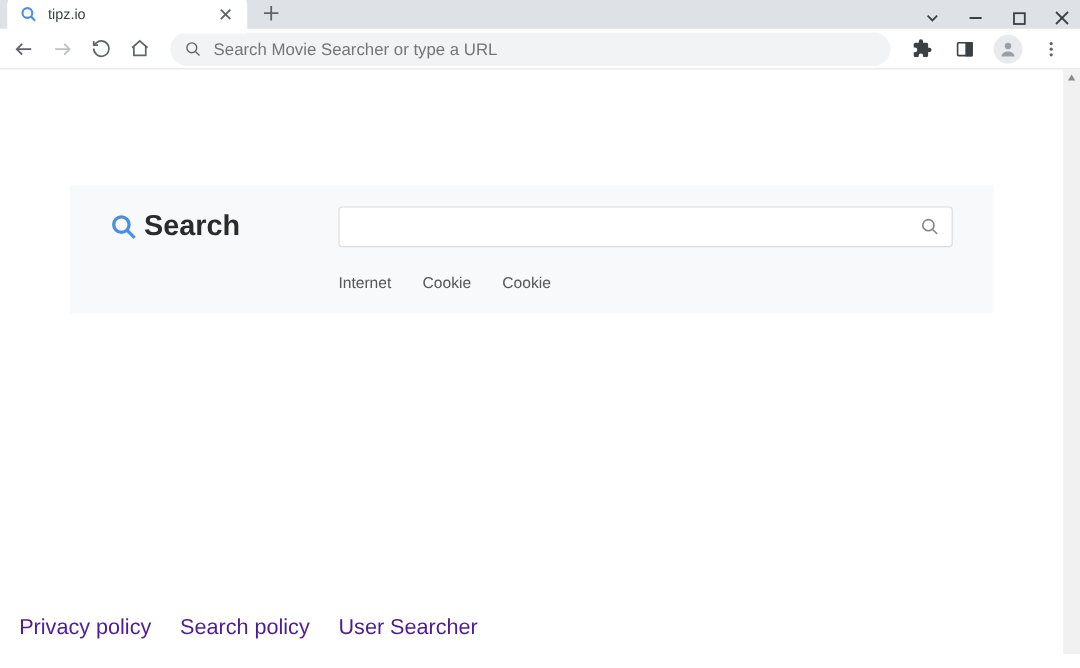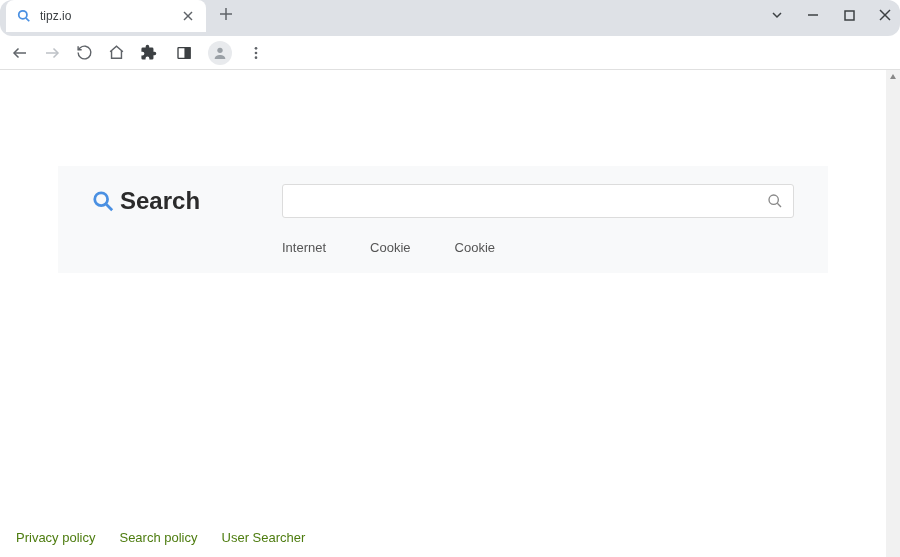--- a/index.html
+++ b/index.html
@@ -1,19 +1,19 @@
 <!DOCTYPE html>
 <html><head>
 <meta charset="utf-8">
 <style>
   * { box-sizing: border-box; margin: 0; padding: 0; }
   html, body { width: 900px; height: 557px; font-family: Arial, sans-serif; overflow: hidden; background: #fff; }
   
   
-  .titlebar { height: 36px; background: #dee1e6; display: flex; align-items: flex-start; position: relative; border-radius: 12px; }
+  .titlebar { height: 24px; background: #dee1e6; display: flex; align-items: center; position: relative; }
   .tab { background: #fff; height: 32px; width: 200px; margin-left: 6px; border-radius: 8px 8px 0 0; display: flex; align-items: center; padding: 0 10px; gap: 8px; position: relative; }
   .tab .favicon { width: 16px; height: 16px; display: flex; align-items: center; justify-content: center; }
   .tab .title { font-size: 12px; color: #3c4043; flex: 1; white-space: nowrap; overflow: hidden; }
   .tab .close { width: 16px; height: 16px; color: #5f6368; display: flex; align-items: center; justify-content: center; cursor: pointer; }
   .newtab { width: 28px; height: 28px; display: flex; align-items: center; justify-content: center; color: #5f6368; cursor: pointer; margin-left: 6px; margin-bottom: 2px; }
   .winctrls { position: absolute; right: 6px; top: 6px; display: flex; gap: 18px; align-items: center; }
   .winctrls span { width: 18px; height: 18px; display: flex; align-items: center; justify-content: center; color: #3c4043; cursor: pointer; }
   
   
   .toolbar { height: 34px; background: #fff; display: flex; align-items: center; padding: 0 8px; gap: 8px; border-bottom: 1px solid #e0e0e0; }
@@ -34,25 +34,25 @@
   .page { padding: 0 14px 0 0; height: 100%; display: flex; flex-direction: column; }
   
   .searchpanel { margin: 96px auto 0; width: 770px; background: #f8f9fa; border-radius: 0; padding: 18px 34px 18px 34px; }
   .sp-row1 { display: flex; align-items: center; gap: 20px; }
   .brand { display: flex; align-items: center; gap: 6px; width: 170px; }
   .brand .mag { color: #4a90e2; display: flex; }
   .brand .txt { font-size: 24px; font-weight: bold; color: #2b2b2b; }
   .searchbox { flex: 1; height: 34px; background: #fff; border: 1px solid #dcdcdc; border-radius: 3px; display: flex; align-items: center; padding: 0 10px; }
   .searchbox input { border: none; flex: 1; font-size: 14px; outline: none; }
   .searchbox .go { color: #888; cursor: pointer; display: flex; }
-  .sp-row2 { display: flex; gap: 44px; margin-top: 22px; margin-left: 190px; }
+  .sp-row2 { display: flex; gap: 26px; margin-top: 22px; margin-left: 190px; }
   .sp-row2 a { font-size: 13px; color: #555; text-decoration: none; cursor: pointer; }
   
   .footer { margin-top: auto; padding: 12px 16px; display: flex; gap: 24px; }
-  .footer a { font-size: 13px; color: #4d7c0f; text-decoration: none; cursor: pointer; }
+  .footer a { font-size: 18px; color: #4c1d95; text-decoration: none; cursor: pointer; }
 </style>
 </head>
 <body>
 
 <div class="titlebar">
   <div class="tab">
     <span class="favicon">
       <svg width="14" height="14" viewBox="0 0 24 24" fill="none" stroke="#4a90e2" stroke-width="3">
           <circle cx="10" cy="10" r="7"></circle>
           <line x1="21" y1="21" x2="15.5" y2="15.5"></line>
@@ -115,20 +115,29 @@
         <path d="M3 12a9 9 0 1 0 3-6.7L3 8"></path>
         <polyline points="3,3 3,8 8,8"></polyline>
       </svg>
     </span>
   <span class="navbtn">
       <svg width="17" height="17" viewBox="0 0 24 24" fill="none" stroke="#5f6368" stroke-width="2">
         <path d="M3 11l9-8 9 8"></path>
         <path d="M5 10v10h14V10"></path>
       </svg>
     </span>
+  <div class="omnibox">
+    <span class="searchglyph">
+        <svg width="14" height="14" viewBox="0 0 24 24" fill="none" stroke="#5f6368" stroke-width="2">
+          <circle cx="10" cy="10" r="7"></circle>
+          <line x1="21" y1="21" x2="15.5" y2="15.5"></line>
+        </svg>
+      </span>
+    <input type="text" placeholder="Search Movie Searcher or type a URL" style="">
+  </div>
   <div class="toolicons">
     <span>
         <svg width="17" height="17" viewBox="0 0 24 24" fill="#3c4043">
           <path d="M20.5 11H19V7a2 2 0 0 0-2-2h-4V3.5a2.5 2.5 0 0 0-5 0V5H4a2 2 0 0 0-2 2v3.8h1.5a2.7 2.7 0 0 1 0 5.4H2V20a2 2 0 0 0 2 2h3.8v-1.5a2.7 2.7 0 0 1 5.4 0V22H17a2 2 0 0 0 2-2v-4h1.5a2.5 2.5 0 0 0 0-5z"></path>
         </svg>
       </span>
     <span>
         <svg width="16" height="16" viewBox="0 0 24 24" fill="none" stroke="#3c4043" stroke-width="2">
           <rect x="3" y="4" width="18" height="16" rx="1"></rect>
           <line x1="14" y1="4" x2="14" y2="20"></line>

